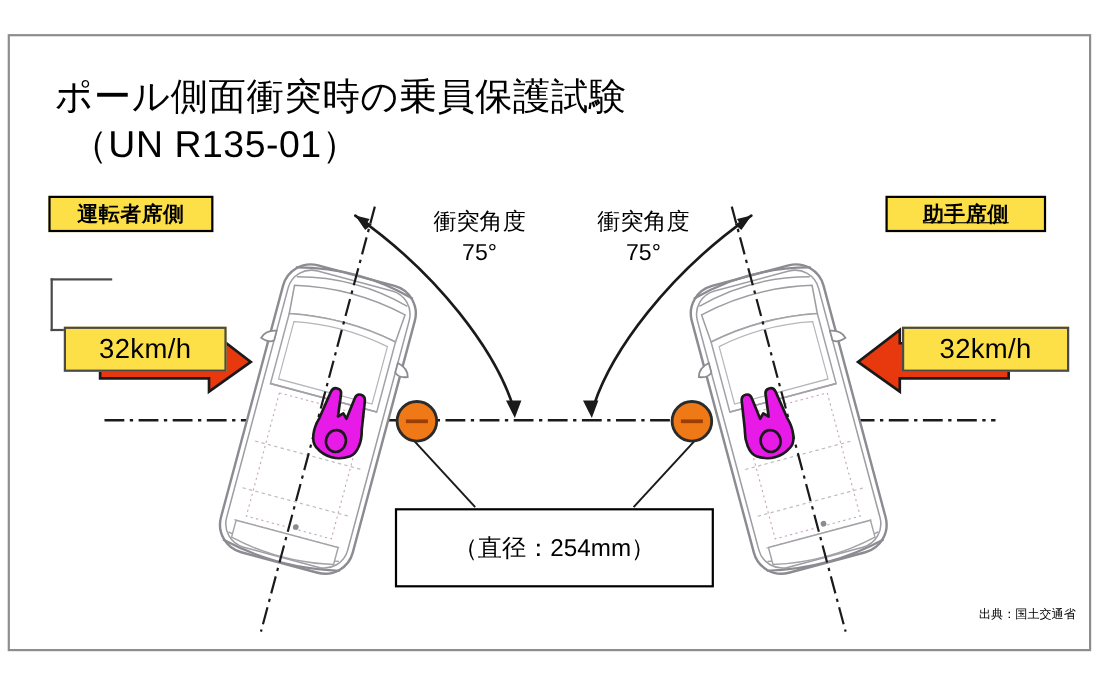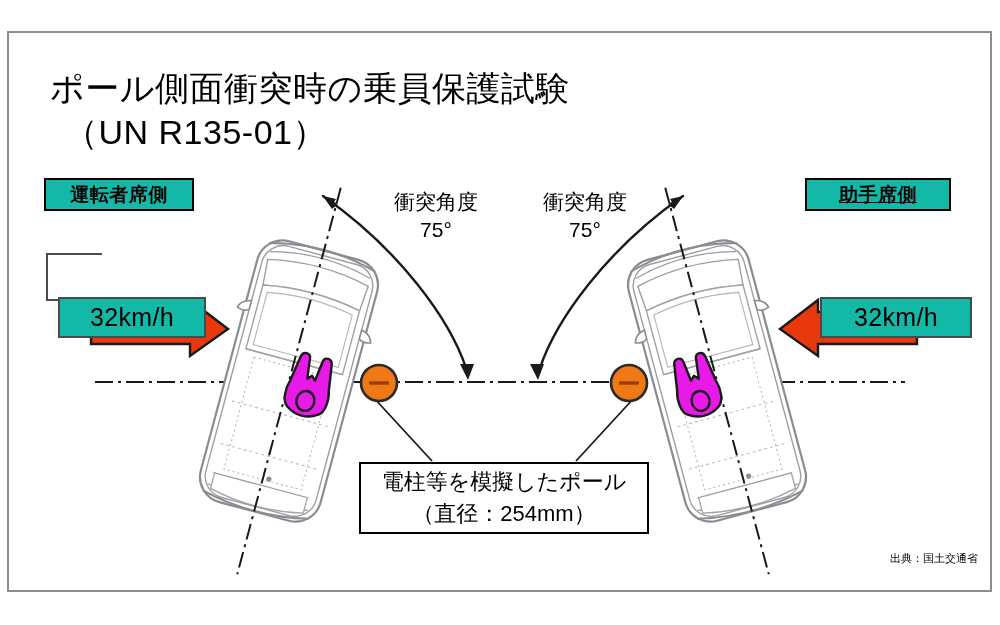--- a/index.html
+++ b/index.html
@@ -41,21 +41,21 @@
     color: #000000;
     white-space: nowrap;
   }
   .title .line2 {
     display: block;
     padding-left: 14px;
   }
   .boxlabel {
     position: absolute;
     border: 2px solid #000000;
-    background: #14b8a6;
+    background: #fde047;
     box-sizing: border-box;
     display: flex;
     align-items: center;
     justify-content: center;
     color: #000000;
     white-space: nowrap;
     text-align: center;
   }
   .seat-label {
     font-weight: bold;
@@ -276,19 +276,18 @@
     <div>衝突角度</div>
     <div>75°</div>
   </div>
 
   <div id="angle-right" class="angle-text">
     <div>衝突角度</div>
     <div>75°</div>
   </div>
 
   <div class="pole-callout">
-    <div>電柱等を模擬したポール</div>
     <div>（直径：254mm）</div>
   </div>
 
   <div class="source">出典：国土交通省</div>
 
 </div>
 
 </body></html>

